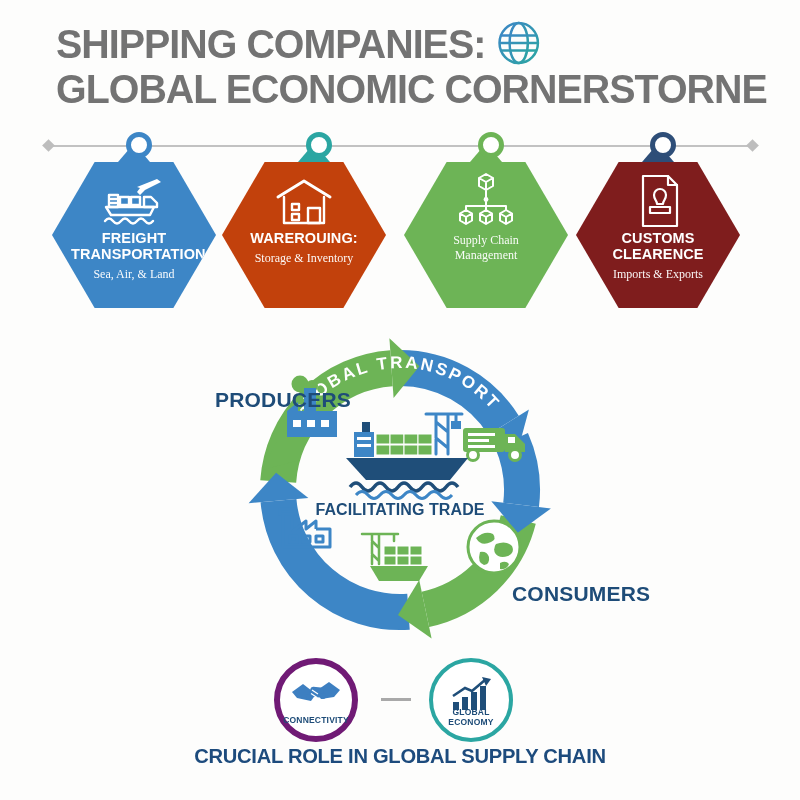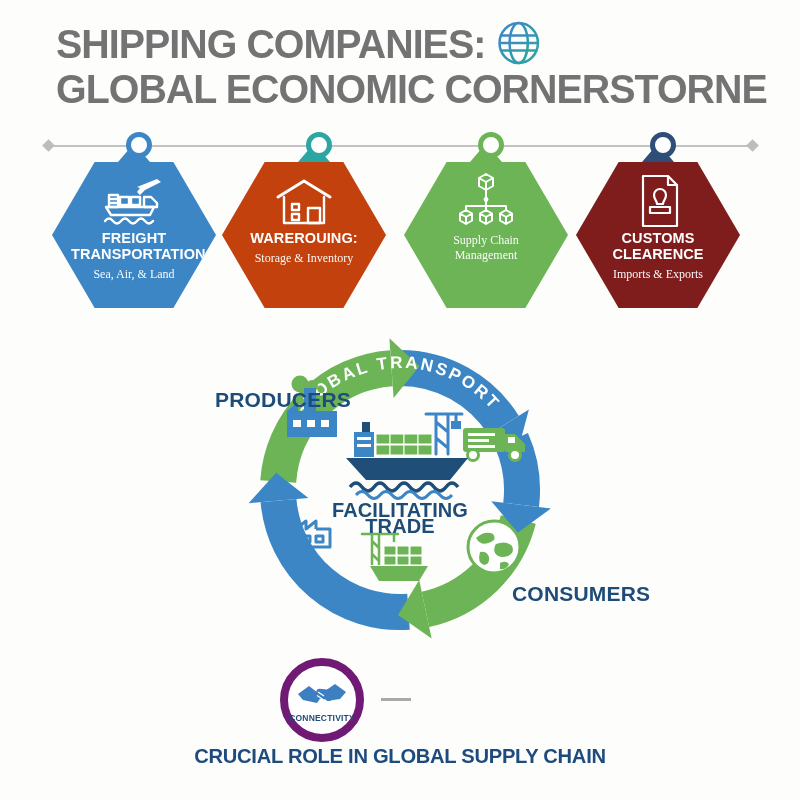--- a/index.html
+++ b/index.html
@@ -30,29 +30,29 @@
   .hex h3{margin:2px 0 0;font-size:14.5px;font-weight:800;line-height:16px;width:126px;letter-spacing:.1px;}
   .hex p{margin:5px 0 0;font-size:12px;font-weight:400;line-height:15px;width:120px;opacity:.96;font-family:Liberation Serif, serif;}
   .hex svg{stroke:#fff;fill:none;stroke-width:2.4;stroke-linejoin:round;stroke-linecap:round;}
 
   
   .cycle-svg{position:absolute;left:210px;top:300px;z-index:1;}
   .cycle-label{position:absolute;color:#1e4c78;font-weight:800;font-size:21px;letter-spacing:.2px;z-index:5;}
   .lbl-producers{left:215px;top:388px;}
   .lbl-consumers{left:512px;top:582px;}
   .center-text{position:absolute;left:300px;top:502px;width:200px;text-align:center;z-index:5;
-               color:#1e4c78;font-weight:800;font-size:20px;line-height:16px;letter-spacing:.1px;}
+               color:#1e4c78;font-weight:800;font-size:16px;line-height:16px;letter-spacing:.1px;}
 
   
   .badge{position:absolute;width:84px;height:84px;border-radius:50%;background:#fff;z-index:2;
          box-sizing:border-box;}
   .badge .b-icon{position:absolute;left:0;right:0;top:14px;display:flex;justify-content:center;}
   .badge .b-label{position:absolute;left:0;right:0;bottom:11px;text-align:center;
                   font-size:8.5px;font-weight:800;color:#1e4c78;letter-spacing:.2px;}
-  .badge-1{left:280px;top:658px;border:8px solid #701a75;}
+  .badge-1{left:274px;top:658px;border:6px solid #701a75;}
   .badge-2{left:429px;top:658px;border:4px solid #2ba6a2;}
   .badge-dash{position:absolute;left:381px;top:698px;width:30px;height:3px;background:#a9a9a9;z-index:1;}
   .footer-heading{position:absolute;left:0;top:744px;width:800px;text-align:center;z-index:2;
                   color:#1d4b7d;font-weight:800;font-size:21px;letter-spacing:-.3px;
                   transform:scaleX(.96);}
 </style>
 </head>
 <body>
 
 <div class="stage">
@@ -272,16 +272,31 @@
         <g stroke="#fff" stroke-width="1.2" fill="none">
           <path d="M21 12 l6 4 M20 15.5 l6 4"></path>
         </g>
       </svg>
     </div>
     <div class="b-label">CONNECTIVITY</div>
   </div>
 
   <div class="badge-dash"></div>
 
+  <div class="badge badge-2">
+    <div class="b-icon">
+      <svg width="42" height="36" viewBox="0 0 42 36">
+        <g fill="#1f4e79">
+          <rect x="3" y="26" width="6" height="8"></rect>
+          <rect x="12" y="21" width="6" height="13"></rect>
+          <rect x="21" y="16" width="6" height="18"></rect>
+          <rect x="30" y="10" width="6" height="24"></rect>
+          <polygon points="32,1 41,3 36,10"></polygon>
+        </g>
+        <path d="M3 20 L15 12 L22 15 L35 4" fill="none" stroke="#1f4e79" stroke-width="2.6"></path>
+      </svg>
+    </div>
+    <div class="b-label">GLOBAL ECONOMY</div>
+  </div>
 
   <div class="footer-heading">CRUCIAL ROLE IN GLOBAL SUPPLY CHAIN</div>
 
 </div>
 
 </body></html>

